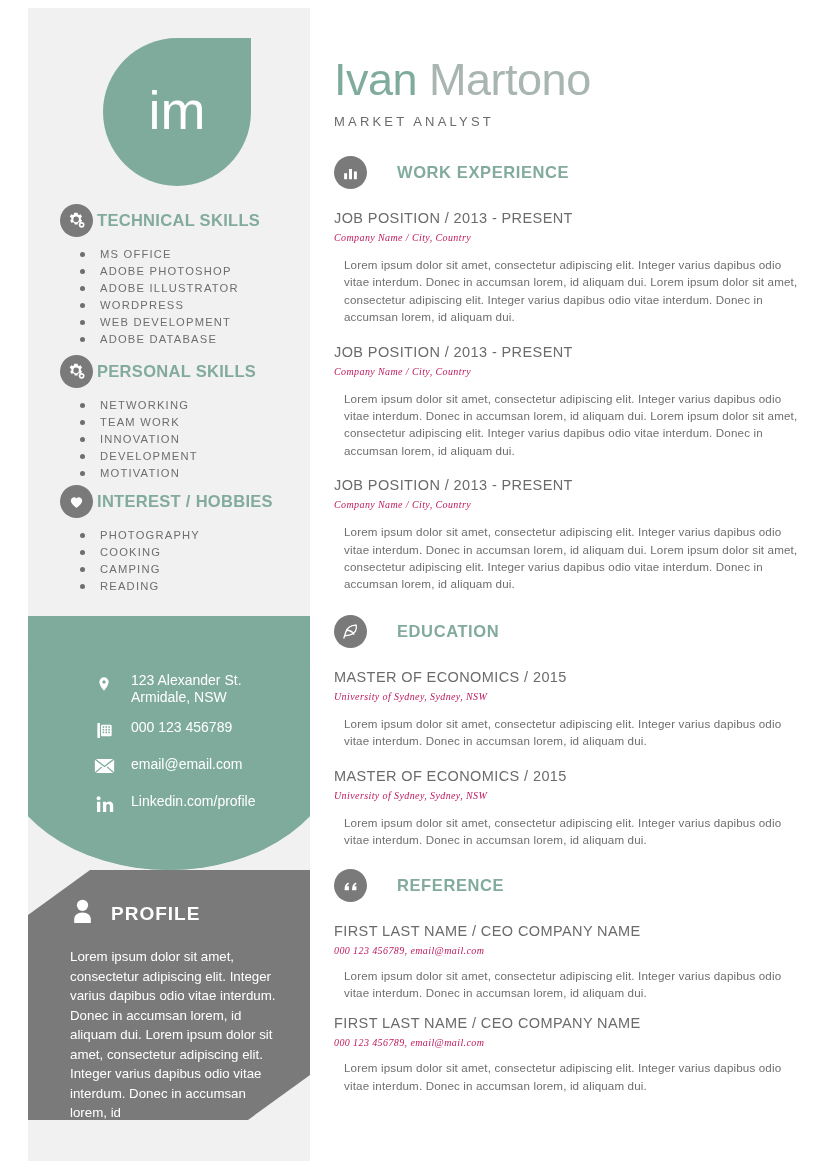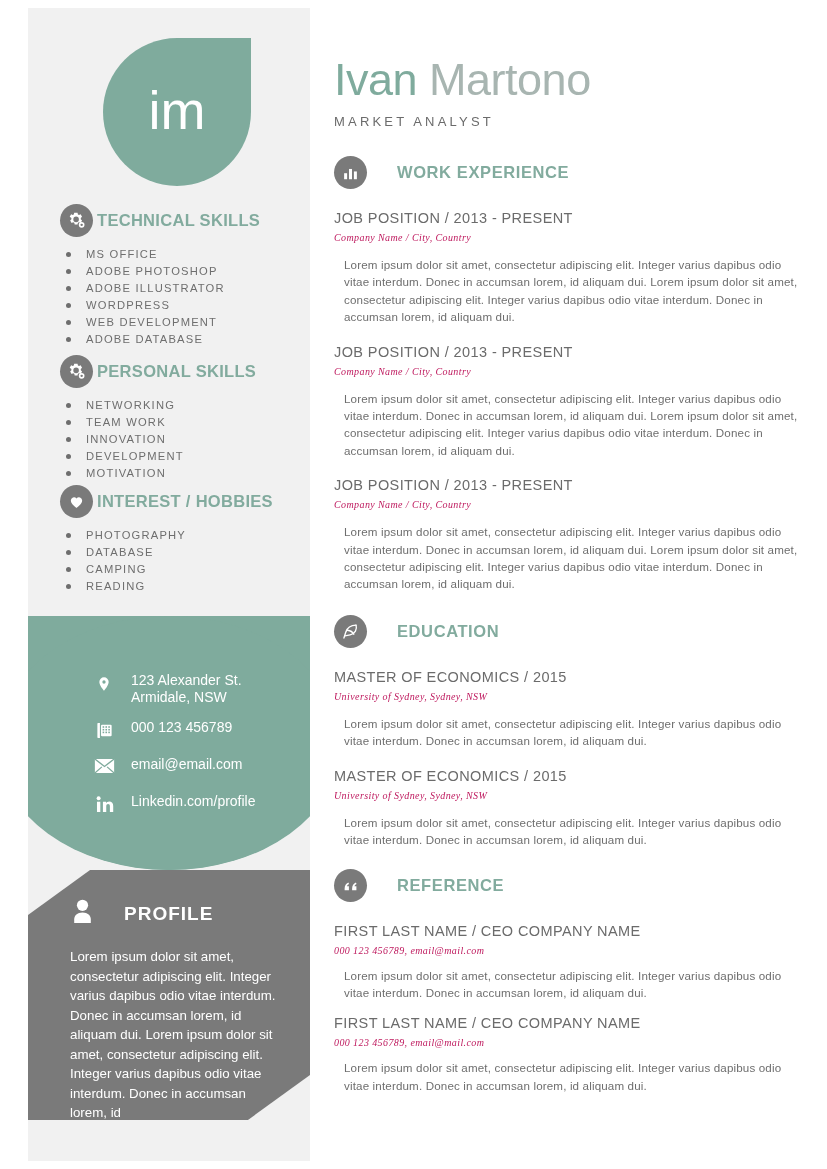--- a/index.html
+++ b/index.html
@@ -76,21 +76,21 @@
   .sec-title {
     color: #82ab9e;
     font-size: 16.5px;
     font-weight: bold;
     letter-spacing: 0.3px;
     white-space: nowrap;
   }
   .sec-list {
     list-style: none;
     margin-top: 9px;
-    padding-left: 38px;
+    padding-left: 52px;
   }
   .sec-list li {
     position: relative;
     color: #6e6e6e;
     font-size: 11.2px;
     letter-spacing: 1.2px;
     line-height: 17px;
     padding-left: 20px;
   }
   .sec-list li::before {
@@ -154,21 +154,21 @@
     width: 282px;
     height: 250px;
     background: #7a7a7a;
     -webkit-clip-path: polygon(0 18%, 22% 0, 100% 0, 100% 82%, 78% 100%, 0 100%);
     clip-path: polygon(0 18%, 22% 0, 100% 0, 100% 82%, 78% 100%, 0 100%);
     overflow: hidden;
   }
   .profile-head {
     display: flex;
     align-items: center;
-    gap: 29px;
+    gap: 16px;
     padding: 28px 0 0 42px;
   }
   .profile-title {
     color: #ffffff;
     font-size: 19px;
     font-weight: bold;
     letter-spacing: 1px;
   }
   .profile-body {
     color: #ffffff;
@@ -300,21 +300,21 @@
       <div class="sec-head">
         <span class="icon-circle">
           <svg width="17" height="17" viewBox="0 0 24 24" fill="#fff">
             <path d="M12 21s-8-5.1-8-10.4A4.6 4.6 0 0112 7.6 4.6 4.6 0 0120 10.6C20 15.9 12 21 12 21z"></path>
           </svg>
         </span>
         <span class="sec-title">INTEREST / HOBBIES</span>
       </div>
       <ul class="sec-list">
         <li>PHOTOGRAPHY</li>
-        <li>DATABASE</li>
+        <li>COOKING</li>
         <li>CAMPING</li>
         <li>READING</li>
       </ul>
     </div>
 
     <div class="contact-circle">
       <div class="contact-list">
 
         <div class="contact-row">
           <span class="contact-ico">

